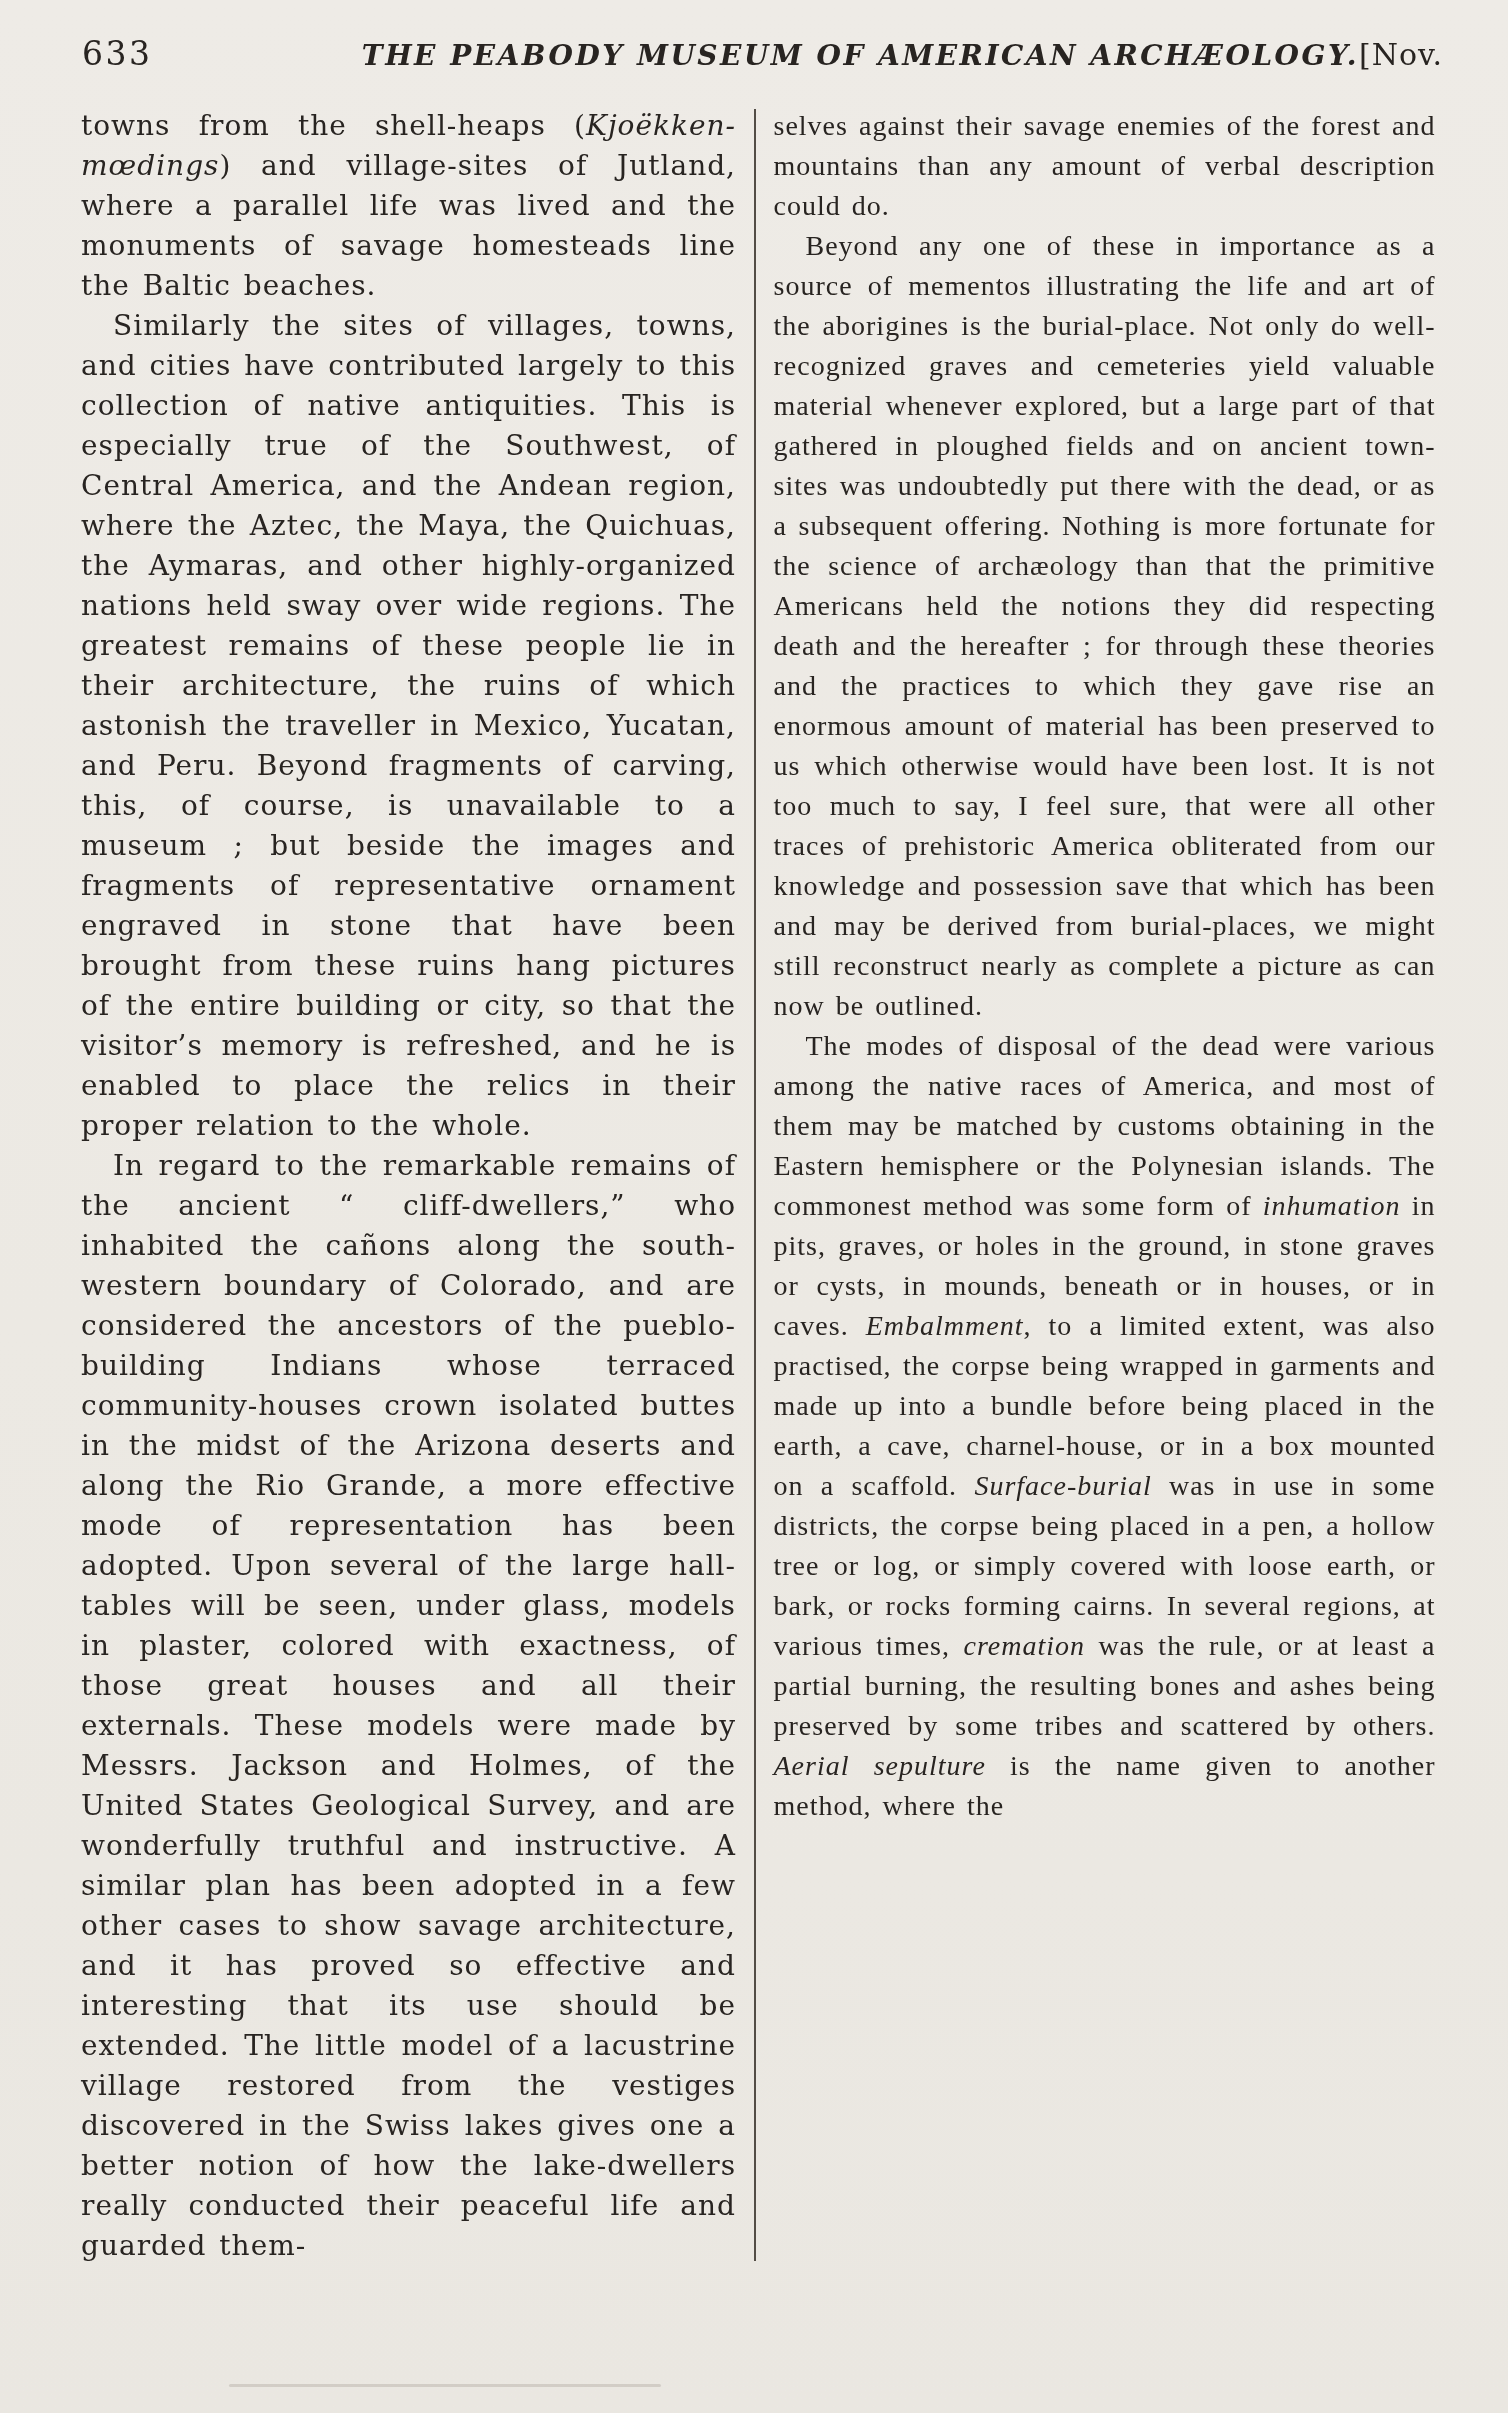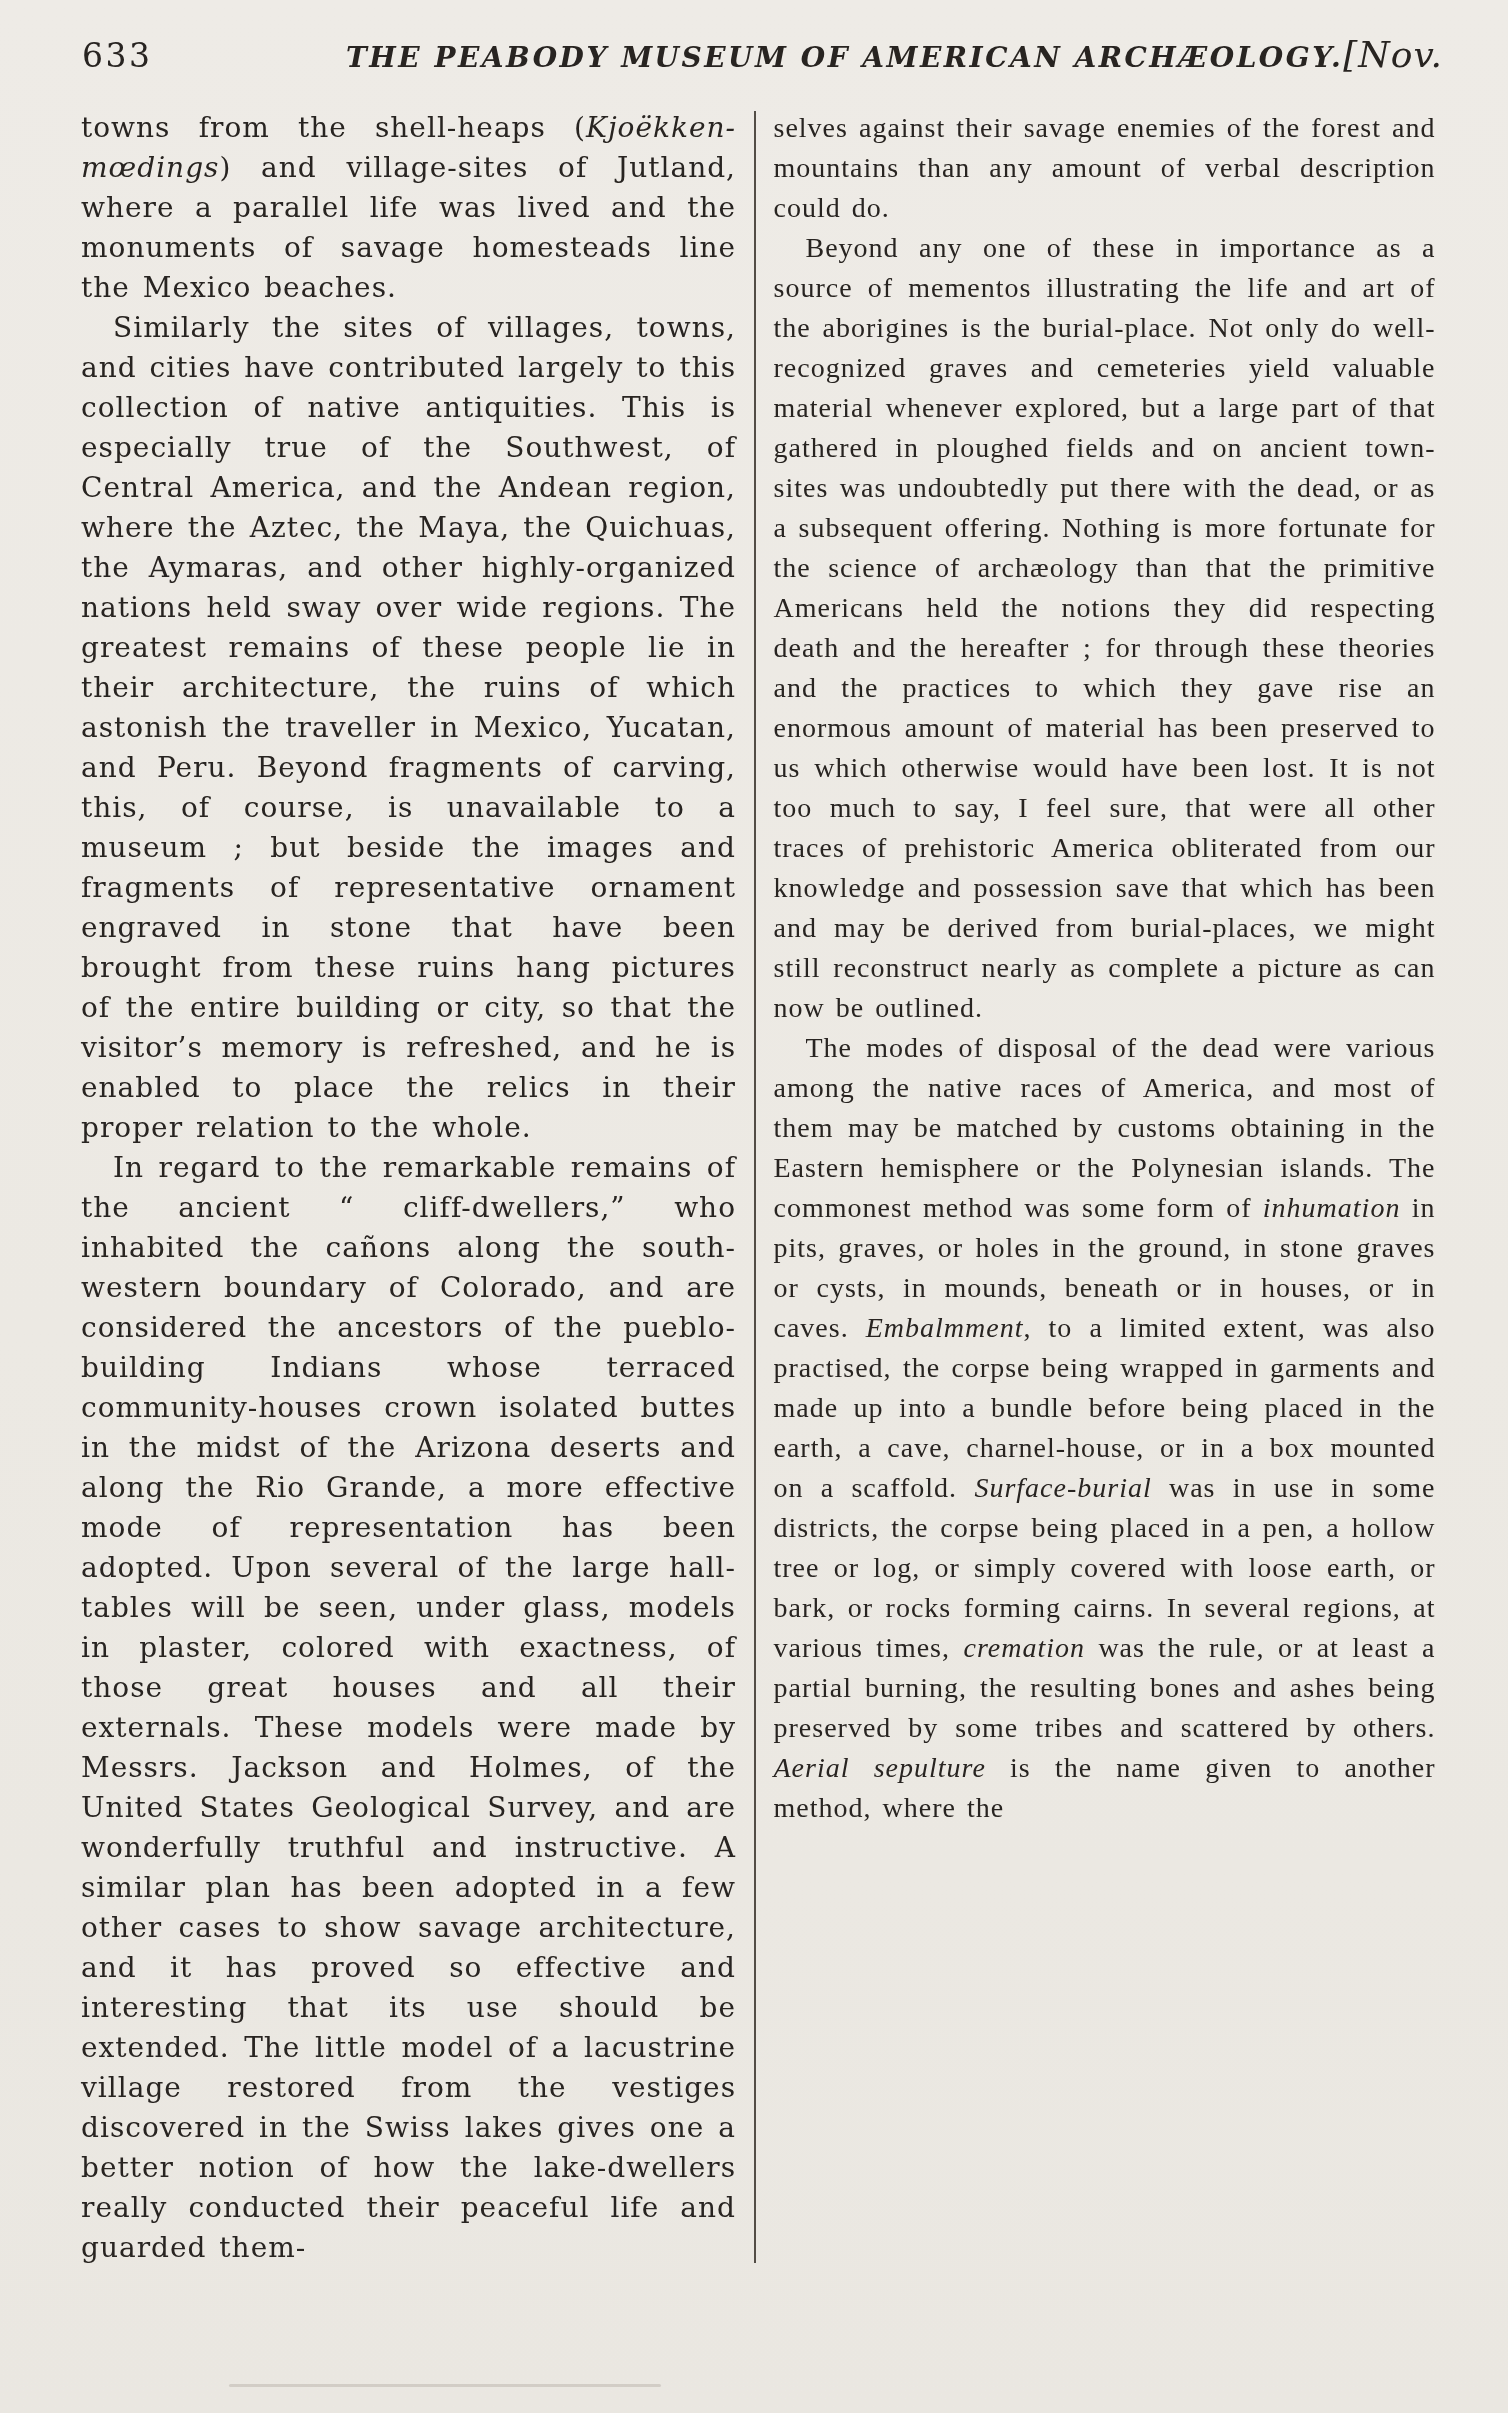--- a/index.html
+++ b/index.html
@@ -34,23 +34,22 @@
     flex: 1 1 auto;
     text-align: right;
     font-style: italic;
     font-weight: bold;
     font-size: 28px;
     letter-spacing: 2.5px;
     white-space: nowrap;
   }
   .issue-label {
     flex: 0 0 auto;
-    font-size: 36px;
+    font-size: 30px;
     letter-spacing: 1px;
-    font-style: italic;
   }
   .columns {
     display: flex;
     align-items: stretch;
   }
   .column {
     width: 655px;
     flex: 0 0 auto;
   }
   .column.right { width: 662px; font-family: Liberation Serif, serif; }
@@ -87,21 +86,21 @@
 <div class="page">
 
   <header class="page-header">
     <span class="page-number">633</span>
     <span class="running-title">THE PEABODY MUSEUM OF AMERICAN ARCHÆOLOGY.</span>
     <span class="issue-label">[Nov.</span>
   </header>
 
   <main class="columns">
     <section class="column left">
-        <p class="para"><span>towns from the shell-heaps (</span><span class="italic">Kjoëkken-mœdings</span><span>) and village-sites of Jutland, where a parallel life was lived and the monuments of savage homesteads line the Mexico beaches.</span></p>
+        <p class="para"><span>towns from the shell-heaps (</span><span class="italic">Kjoëkken-mœdings</span><span>) and village-sites of Jutland, where a parallel life was lived and the monuments of savage homesteads line the Baltic beaches.</span></p>
         <p class="para indent"><span>Similarly the sites of villages, towns, and cities have contributed largely to this collection of native antiquities. This is especially true of the Southwest, of Central America, and the Andean region, where the Aztec, the Maya, the Quichuas, the Aymaras, and other highly-organized nations held sway over wide regions. The greatest remains of these people lie in their architecture, the ruins of which astonish the traveller in Mexico, Yucatan, and Peru. Beyond fragments of carving, this, of course, is unavailable to a museum ; but beside the images and fragments of representative ornament engraved in stone that have been brought from these ruins hang pictures of the entire building or city, so that the visitor’s memory is refreshed, and he is enabled to place the relics in their proper relation to the whole.</span></p>
         <p class="para indent"><span>In regard to the remarkable remains of the ancient “ cliff-dwellers,” who inhabited the cañons along the south-western boundary of Colorado, and are considered the ancestors of the pueblo-building Indians whose terraced community-houses crown isolated buttes in the midst of the Arizona deserts and along the Rio Grande, a more effective mode of representation has been adopted. Upon several of the large hall-tables will be seen, under glass, models in plaster, colored with exactness, of those great houses and all their externals. These models were made by Messrs. Jackson and Holmes, of the United States Geological Survey, and are wonderfully truthful and instructive. A similar plan has been adopted in a few other cases to show savage architecture, and it has proved so effective and interesting that its use should be extended. The little model of a lacustrine village restored from the vestiges discovered in the Swiss lakes gives one a better notion of how the lake-dwellers really conducted their peaceful life and guarded them-</span></p>
       </section>
     <div class="column-divider"></div>
     <section class="column right">
         <p class="para"><span>selves against their savage enemies of the forest and mountains than any amount of verbal description could do.</span></p>
         <p class="para indent"><span>Beyond any one of these in importance as a source of mementos illustrating the life and art of the aborigines is the burial-place. Not only do well-recognized graves and cemeteries yield valuable material whenever explored, but a large part of that gathered in ploughed fields and on ancient town-sites was undoubtedly put there with the dead, or as a subsequent offering. Nothing is more fortunate for the science of archæology than that the primitive Americans held the notions they did respecting death and the hereafter ; for through these theories and the practices to which they gave rise an enormous amount of material has been preserved to us which otherwise would have been lost. It is not too much to say, I feel sure, that were all other traces of prehistoric America obliterated from our knowledge and possession save that which has been and may be derived from burial-places, we might still reconstruct nearly as complete a picture as can now be outlined.</span></p>
         <p class="para indent"><span>The modes of disposal of the dead were various among the native races of America, and most of them may be matched by customs obtaining in the Eastern hemisphere or the Polynesian islands. The commonest method was some form of </span><span class="italic">inhumation</span><span> in pits, graves, or holes in the ground, in stone graves or cysts, in mounds, beneath or in houses, or in caves. </span><span class="italic">Embalmment</span><span>, to a limited extent, was also practised, the corpse being wrapped in garments and made up into a bundle before being placed in the earth, a cave, charnel-house, or in a box mounted on a scaffold. </span><span class="italic">Surface-burial</span><span> was in use in some districts, the corpse being placed in a pen, a hollow tree or log, or simply covered with loose earth, or bark, or rocks forming cairns. In several regions, at various times, </span><span class="italic">cremation</span><span> was the rule, or at least a partial burning, the resulting bones and ashes being preserved by some tribes and scattered by others. </span><span class="italic">Aerial sepulture</span><span> is the name given to another method, where the</span></p>
       </section>
   </main>

